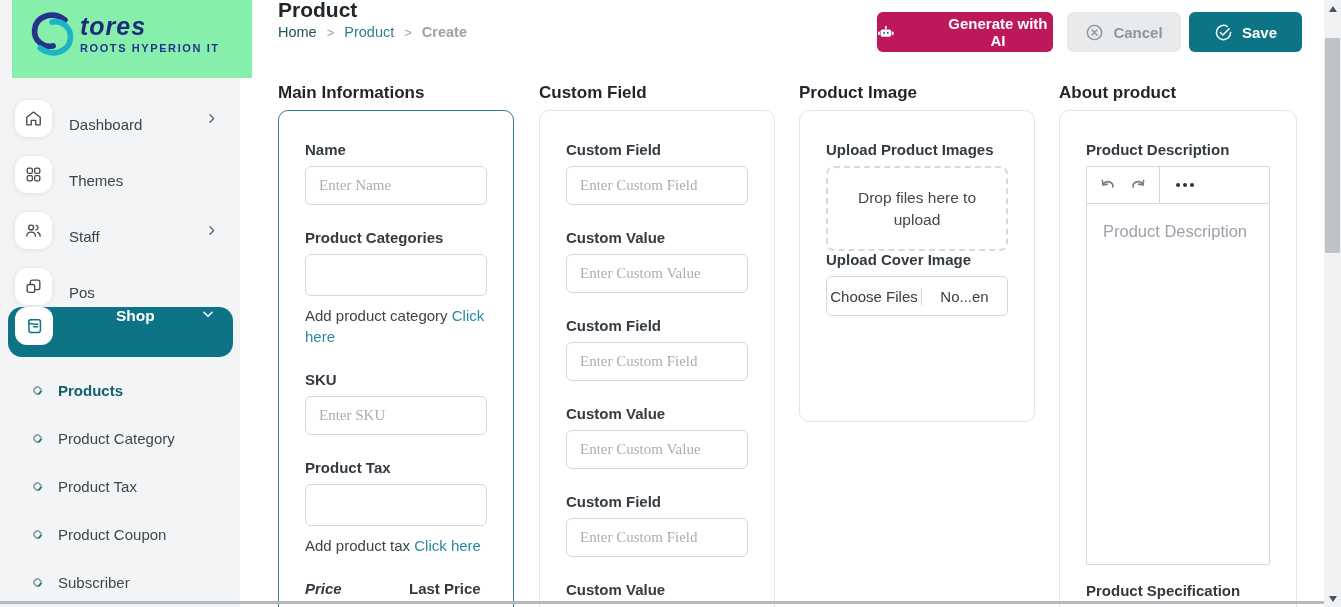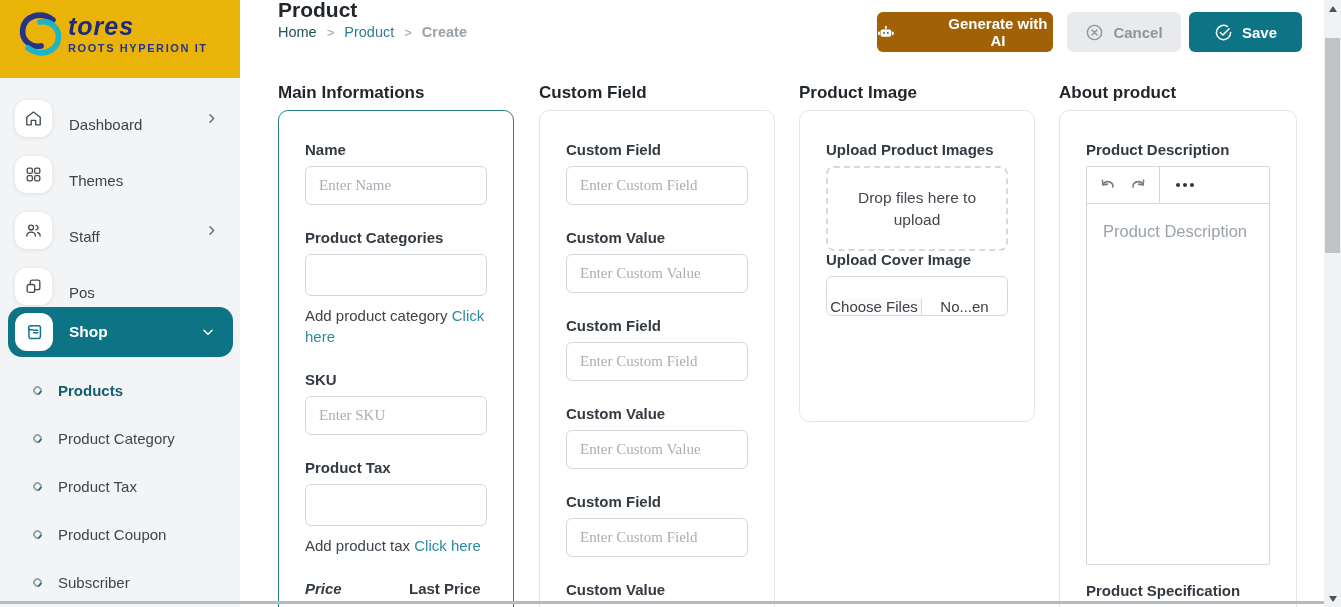--- a/index.html
+++ b/index.html
@@ -2,38 +2,38 @@
 <html><head>
 <meta charset="utf-8">
 <style>
   * { margin:0; padding:0; box-sizing:border-box; }
   html,body { width:1341px; height:607px; overflow:hidden; }
   body { font-family:"Liberation Sans","DejaVu Sans",sans-serif; background:#ffffff; color:#333a41; }
   .app { position:relative; width:1341px; height:607px; background:#ffffff; overflow:hidden; }
 
   
   .sidebar { position:absolute; left:0; top:0; width:240px; height:607px; background:#f3f4f6; }
-  .logo-area { position:absolute; left:0; top:0; width:240px; height:78px; background:#eab308; padding:8px 0 0 14px; }
+  .logo-area { position:absolute; left:12px; top:0; width:240px; height:78px; background:#86efac; padding:8px 0 0 14px; }
   .logo-row { display:flex; align-items:flex-start; }
   .logo-mark { width:52px; height:52px; }
   .logo-textwrap { margin-left:2px; margin-top:6px; }
   .logo-name { font-size:25px; font-weight:bold; font-style:italic; color:#1d2b7a; letter-spacing:1px; line-height:1; }
   .logo-sub { font-size:11px; font-weight:bold; color:#25338a; letter-spacing:1.6px; margin-top:3px; }
 
   .nav { position:absolute; top:90px; left:0; width:240px; }
   .nav-item { position:relative; height:56px; display:flex; align-items:center; padding-left:15px; cursor:pointer; }
   .chip { width:37px; height:37px; background:#ffffff; border-radius:12px; box-shadow:0 1px 5px rgba(40,50,60,.10);
           display:flex; align-items:center; justify-content:center; color:#434c53; flex:0 0 auto; }
   .chip svg { width:19px; height:19px; }
   .nav-label { margin-left:17px; font-size:15px; color:#3c434a; font-weight:500;margin-top:13px; }
   .chev { position:absolute; right:22px; color:#5e666d; display:flex; }
   .chev svg { width:13px; height:13px; }
 
   .shop-pill { position:absolute; left:8px; top:307px; width:225px; height:50px; background:#0d7486; border-radius:14px;
-               display:flex; align-items:center; padding-left:7px; cursor:pointer; }
+               display:flex; align-items:flex-start; padding-left:7px; cursor:pointer;gap:47px; }
   .shop-chip { width:38px; height:38px; background:#ffffff; border-radius:12px; display:flex; align-items:center; justify-content:center; color:#0d7486; }
   .shop-chip svg { width:20px; height:20px; }
   .shop-label { margin-left:16px; color:#ffffff; font-size:15.5px; font-weight:bold; }
   .shop-chev { position:absolute; right:18px; color:#ffffff; display:flex; }
   .shop-chev svg { width:14px; height:14px; }
 
   .submenu { position:absolute; left:0; top:366px; width:240px; }
   .sub-item { height:48px; display:flex; align-items:center; padding-left:33px; cursor:pointer; }
   .bullet { width:9px; height:9px; border:2px solid #9aa1a7; border-bottom-color:#0d7486; border-radius:50%; transform:rotate(-45deg); flex:0 0 auto; }
   .sub-label { margin-left:16px; font-size:15px; color:#3f474e; }
@@ -43,21 +43,21 @@
   .page-title { position:absolute; left:278px; top:-2px; font-size:21px; font-weight:600; color:#21262b; }
   .breadcrumb { position:absolute; left:278px; top:24px; font-size:14.5px; display:flex; gap:10px; align-items:center; }
   .bc-home { color:#23525c; cursor:pointer; }
   .bc-sep { color:#98a0a7; font-size:13px; }
   .bc-link { color:#2d7f90; cursor:pointer; }
   .bc-current { color:#9aa1a8;font-weight:bold; }
 
   .btn { position:absolute; top:12px; height:40px; border:none; border-radius:6px; display:flex; align-items:center; justify-content:center;
          gap:9px; font-size:15px; font-weight:600; cursor:pointer; font-family:inherit; }
   .btn svg { width:19px; height:19px; }
-  .btn-generate { left:877px; width:176px; background:#a16207; color:#ffffff;gap:48px; }
+  .btn-generate { left:877px; width:176px; background:#be185d; color:#ffffff;gap:48px; }
   .btn-cancel { left:1067px; width:114px; background:#e9eaec; color:#8f959a; }
   .btn-save { left:1189px; width:113px; background:#0d7486; color:#ffffff; }
 
   
   .col-header { position:absolute; top:83px; font-size:17px; font-weight:600; color:#1f252a; }
   .card { position:absolute; top:110px; background:#ffffff; border:1px solid #e3e6e9; border-radius:10px; padding:30px 26px 20px 26px; }
   .card-1 { left:278px; width:236px; height:520px; border-color:#2a7f8e; }
   .card-2 { left:539px; width:236px; height:520px; }
   .card-3 { left:799px; width:236px; height:312px; }
   .card-4 { left:1059px; width:238px; height:520px; }
@@ -70,21 +70,21 @@
   .select-box { width:100%; height:42px; border:1px solid #d5d8db; border-radius:6px; background:#ffffff; cursor:pointer; }
   .hint { font-size:15px; color:#3c444b; margin-top:9px; line-height:1.4; }
   .hint a { color:#2a8ba0; text-decoration:none; cursor:pointer; }
   .price-row { display:flex; margin-top:24px; }
   .price-row .fg-label { margin-bottom:0; }
   .price-col { width:104px;font-style:italic; }
 
   
   .dropzone { width:100%; height:85px; border:2px dashed #d7dadd; border-radius:8px; display:flex; align-items:center; justify-content:center;
               text-align:center; color:#42484e; font-size:15.5px; line-height:1.4; padding:0 18px; cursor:pointer; }
-  .file-input { width:100%; height:40px; border:1px solid #d5d8db; border-radius:6px; display:flex; align-items:flex-end; overflow:hidden; margin-top:8px; cursor:pointer; }
+  .file-input { width:100%; height:40px; border:1px solid #d5d8db; border-radius:6px; display:flex; align-items:center; overflow:hidden; margin-top:8px; cursor:pointer; }
   .choose-btn { width:95px; border-right:1px solid #d5d8db; background:#fbfbfc; display:flex; align-items:center; justify-content:center;
                 font-size:15px; color:#3a4147; }
   .file-status { flex:1; display:flex; align-items:center; justify-content:center; font-size:15px; color:#3a4147; }
 
   
   .editor { border:1px solid #d5d8db; border-radius:2px; margin-top:2px; }
   .editor-toolbar { display:flex; align-items:stretch; height:37px; border-bottom:1px solid #d5d8db; }
   .tb-group { display:flex; align-items:center; gap:10px; padding:0 12px; }
   .tb-group.sep { border-right:1px solid #d5d8db; }
   .tb-btn { color:#767d84; display:flex; cursor:pointer; }

